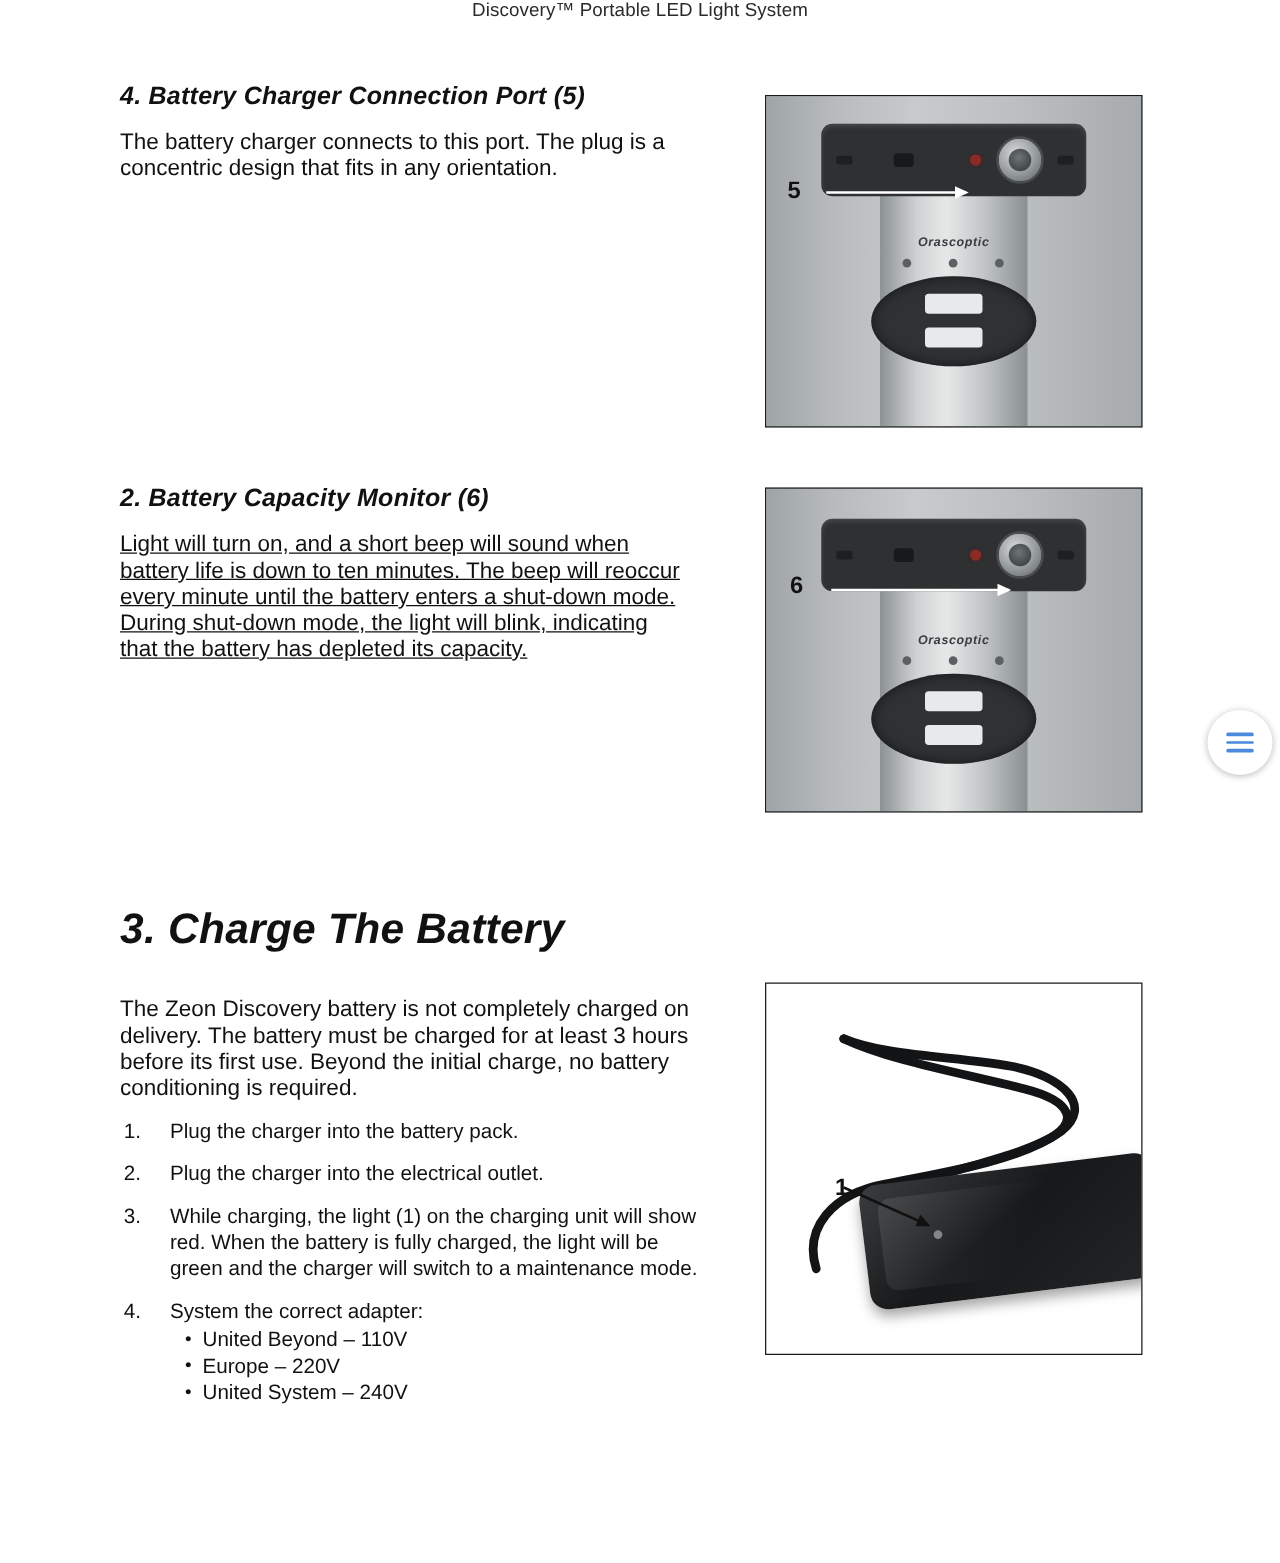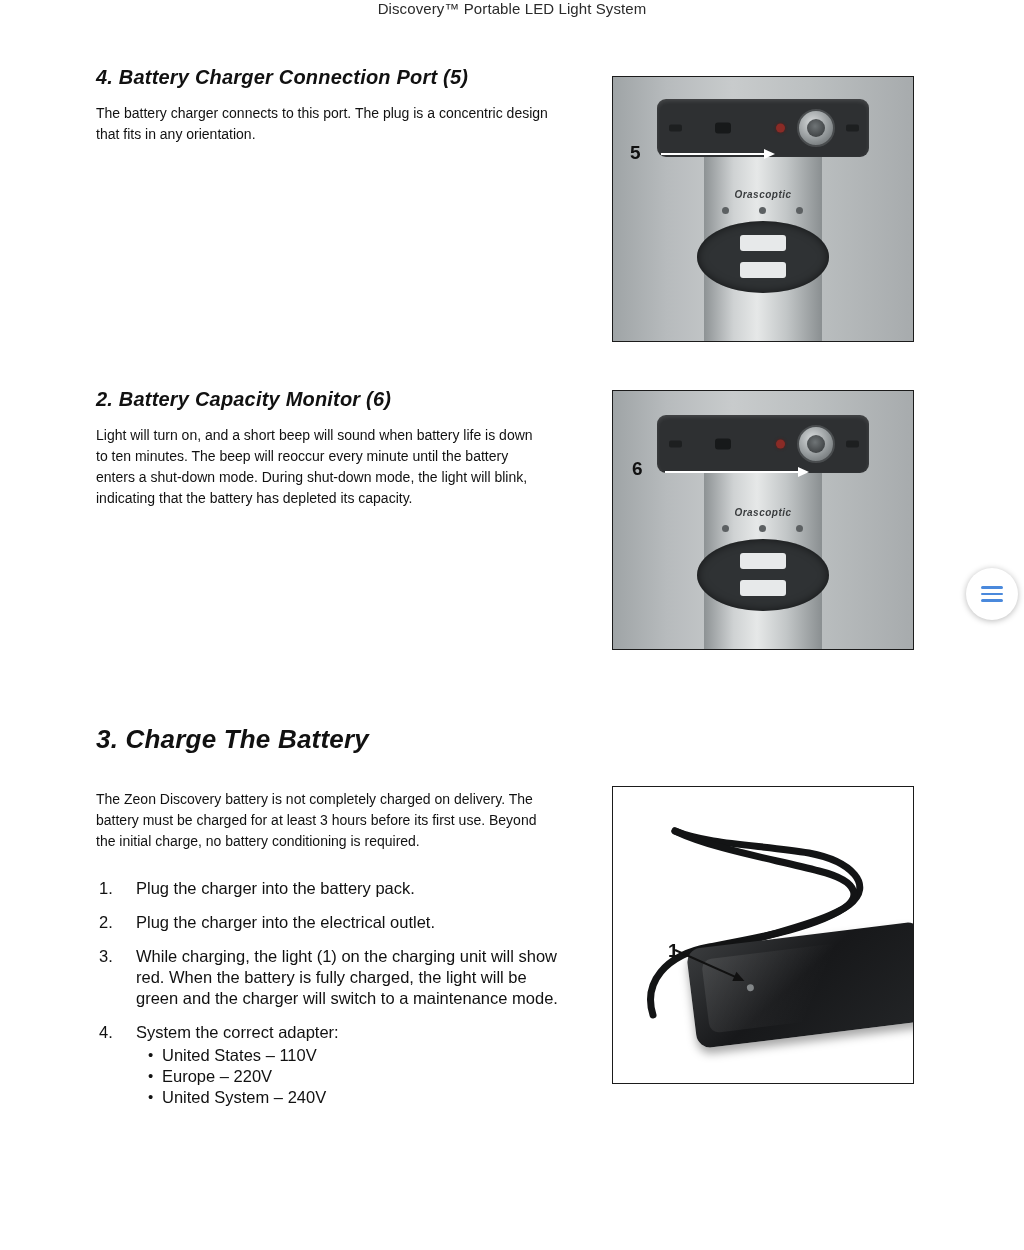--- a/index.html
+++ b/index.html
@@ -40,33 +40,33 @@
   }
   .sec-title {
     font-size: 20px;
     font-weight: bold;
     font-style: italic;
     color: #111;
     margin: 0 0 14px 0;
     letter-spacing: .2px;
   }
   .sec-title.big {
-    font-size: 26px;
+    font-size: 34px;
   }
   .body-text {
-    font-size: 14px;
+    font-size: 18px;
     line-height: 21px;
     color: #111;
     margin: 0;
     max-width: 460px;
   }
 
   
   ol.steps {
-    margin: 26px 0 0 0;
+    margin: 14px 0 0 0;
     padding: 0;
     list-style: none;
     counter-reset: step;
     font-size: 16.5px;
     line-height: 21px;
     max-width: 470px;
   }
   ol.steps > li {
     counter-increment: step;
     position: relative;
@@ -368,21 +368,21 @@
     </div>
   <div class="oval"></div>
   <div class="btn-bar b1"></div>
   <div class="btn-bar b2"></div>
   <div class="callout-arrow" style="left:48px; top:76px; width:112px;"></div>
 </div>
 <div class="callout-num" style="left:630px; top:142px;">5</div>
 
 <div class="section" style="left:96px; top:388px; width:470px;">
   <h2 class="sec-title">2. Battery Capacity Monitor (6)</h2>
-  <p class="body-text" style="max-width:452px;">Light will turn on, and a short beep will sound when battery life is down to ten minutes. The beep will reoccur every minute until the battery enters a shut-down mode. During shut-down mode, the light will blink, indicating that the battery has depleted its capacity.</p>
+  <p class="body-text" style="max-width:452px;text-decoration:underline;">Light will turn on, and a short beep will sound when battery life is down to ten minutes. The beep will reoccur every minute until the battery enters a shut-down mode. During shut-down mode, the light will blink, indicating that the battery has depleted its capacity.</p>
 </div>
 
 <div class="photo" style="left:612px; top:390px; width:300px; height:258px;">
   <div class="pack-bg"></div>
   <div class="pack-body"></div>
   <div class="pack-top low">
     <span class="side-notch l"></span>
     <span class="side-notch r"></span>
     <span class="port-slot"></span>
     <span class="led-red"></span>
@@ -408,21 +408,21 @@
   <ol class="steps">
     <li>Plug the charger into the battery pack.</li>
     <li>Plug the charger into the electrical outlet.</li>
     <li>While charging, the light (1) on the charging unit will show red.  When the battery is fully charged, the light will be green and the charger will switch to a maintenance mode.</li>
     <li style="margin-bottom:0;">
       <span>System the correct adapter:</span>
     </li>
   </ol>
 
   <ul class="bullets">
-    <li>United States – 110V</li>
+    <li>United Beyond – 110V</li>
     <li>Europe – 220V</li>
     <li>United System – 240V</li>
   </ul>
 </div>
 
 <div class="photo white" style="left:612px; top:786px; width:300px; height:296px;">
   <svg class="cord" style="left:0; top:0;" width="300" height="296" viewBox="0 0 300 296">
     <path d="M40 228 C 30 196, 52 168, 96 160 C 150 150, 206 140, 236 118 C 262 98, 238 74, 196 66 C 150 58, 96 58, 62 44"></path>
     <path d="M62 44 C 100 62, 160 72, 206 84 C 246 94, 252 112, 222 126 C 190 142, 138 150, 104 166"></path>
   </svg>

